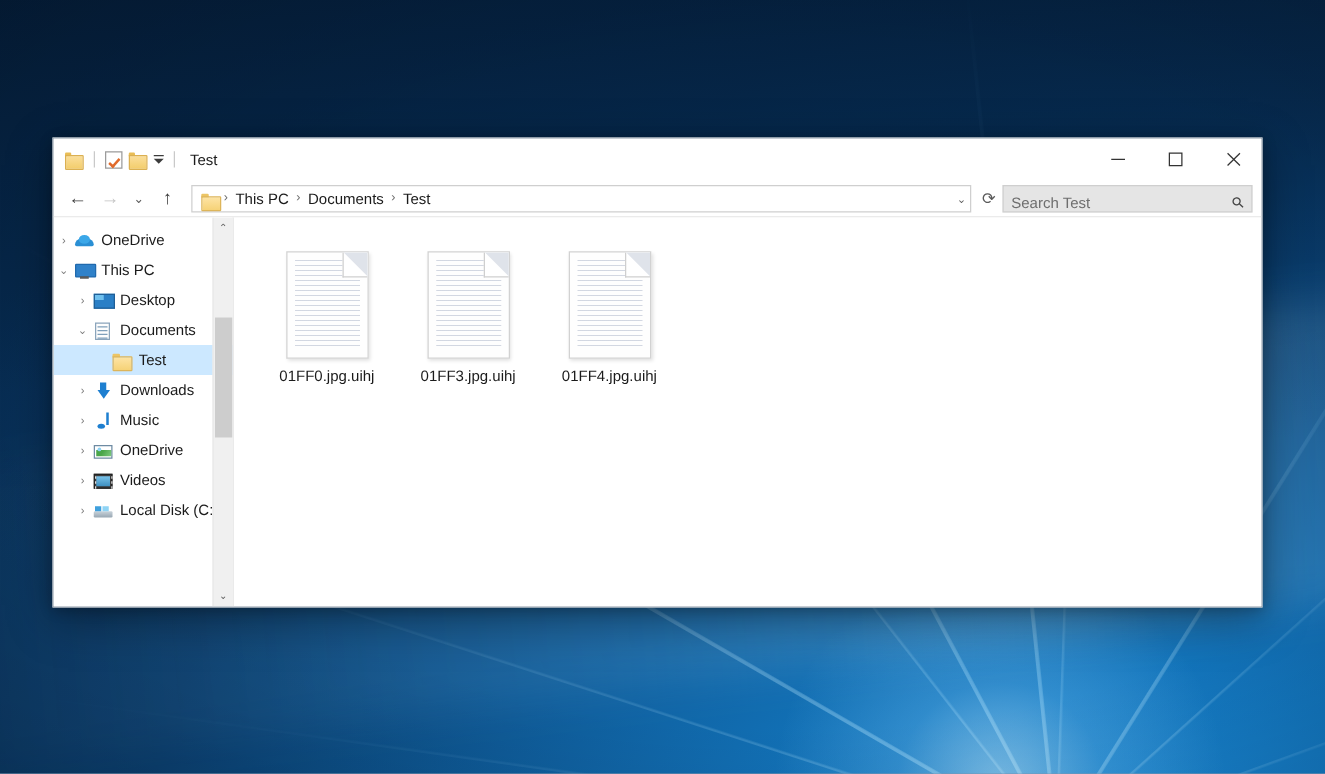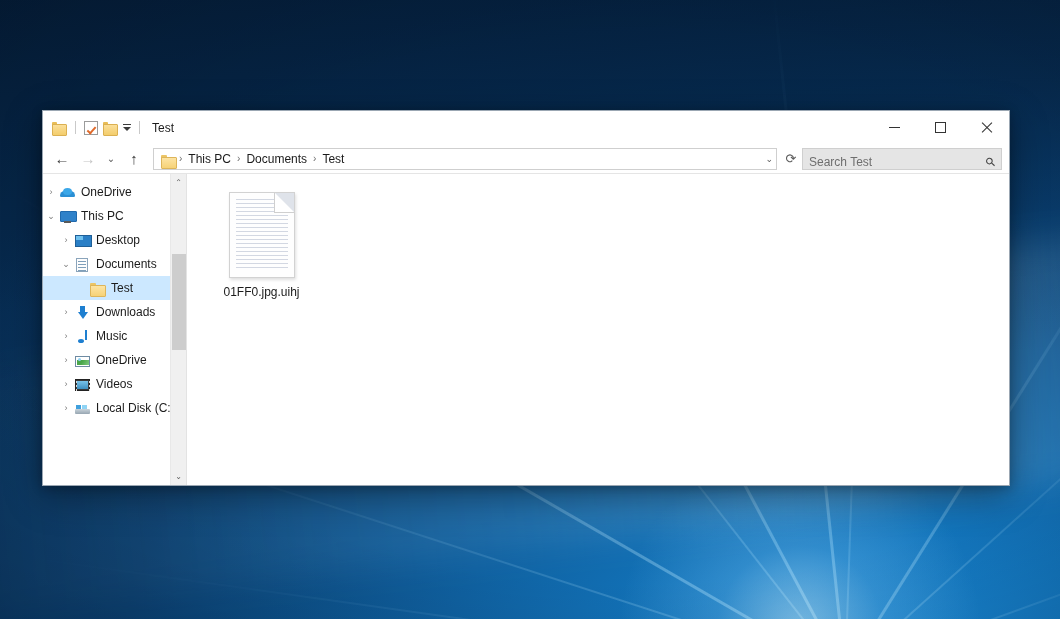--- a/index.html
+++ b/index.html
@@ -367,20 +367,21 @@
     background: #fff;
     padding: 14px 0 0 18px;
     display: flex; flex-wrap: wrap;
     align-content: flex-start;
     overflow: hidden;
   }
   .file-item {
     width: 113px; height: 128px;
     display: flex; flex-direction: column; align-items: center;
     padding-top: 2px;
+    justify-content: center;
   }
   .file-ico-wrap {
     width: 72px; height: 92px;
     display: flex; align-items: flex-start; justify-content: center;
     padding-top: 2px;
   }
   .doc-ico {
     position: relative;
     width: 66px; height: 86px;
     background: #fefefe;
@@ -633,18 +634,36 @@
       <div class="filepane" id="file-list">
           <div class="file-item">
             <div class="file-ico-wrap">
               <div class="doc-ico">
                 <div class="doc-lines"></div>
                 <div class="doc-fold"></div>
               </div>
             </div>
             <div class="file-name">01FF0.jpg.uihj</div>
           </div>
+          <div class="file-item">
+            <div class="file-ico-wrap">
+              <div class="doc-ico">
+                <div class="doc-lines"></div>
+                <div class="doc-fold"></div>
+              </div>
+            </div>
+            <div class="file-name">01FF3.jpg.uihj</div>
+          </div>
+          <div class="file-item">
+            <div class="file-ico-wrap">
+              <div class="doc-ico">
+                <div class="doc-lines"></div>
+                <div class="doc-fold"></div>
+              </div>
+            </div>
+            <div class="file-name">01FF4.jpg.uihj</div>
+          </div>
         </div>
     </div>
 
 
   </div>
 </div>
 
 </body></html>

